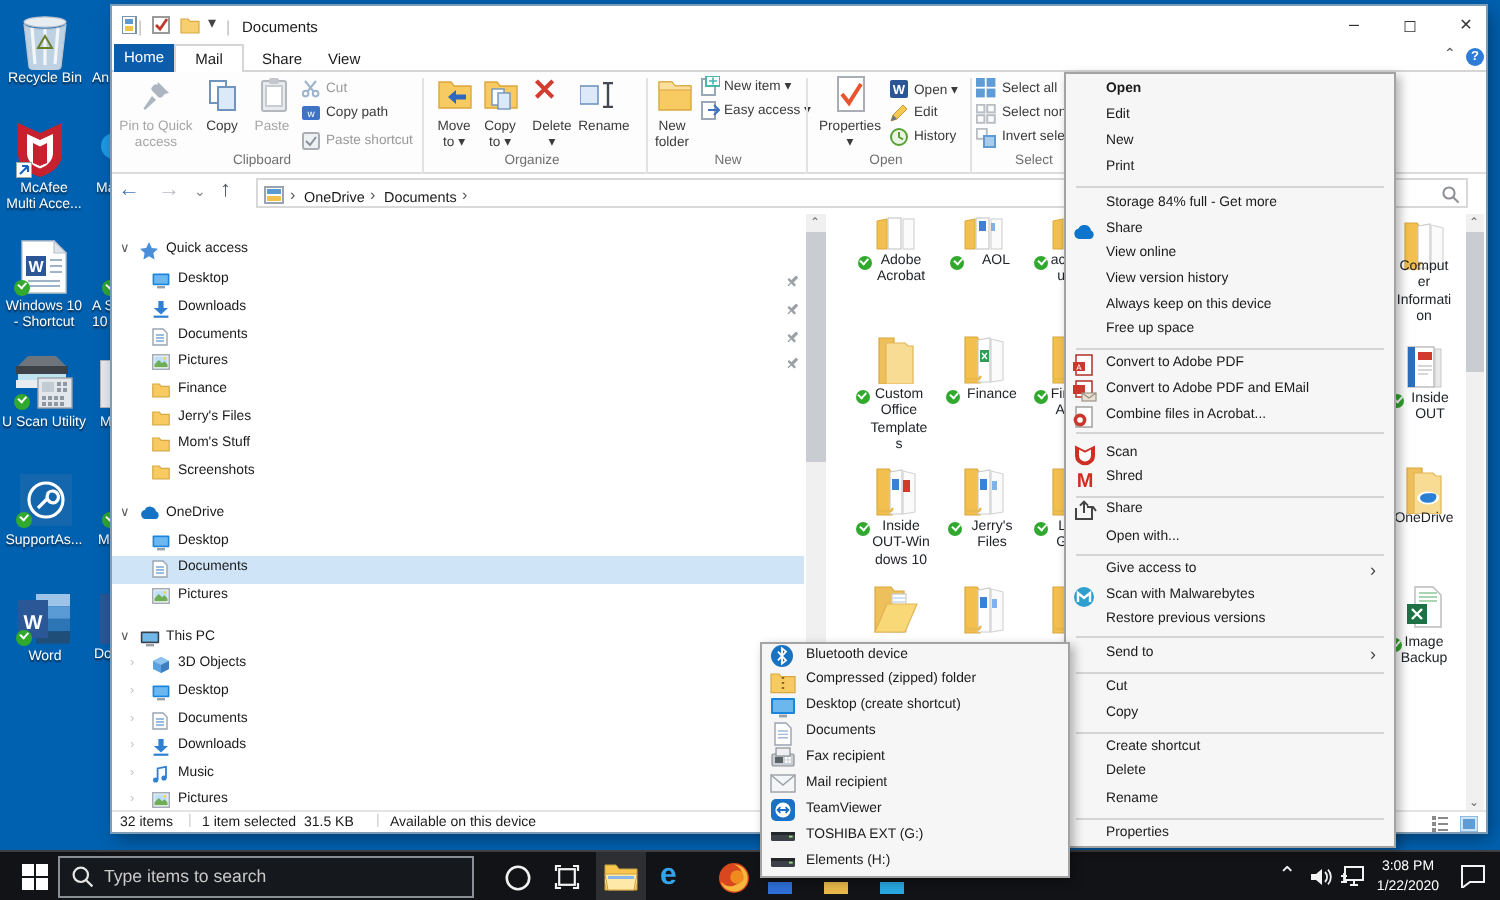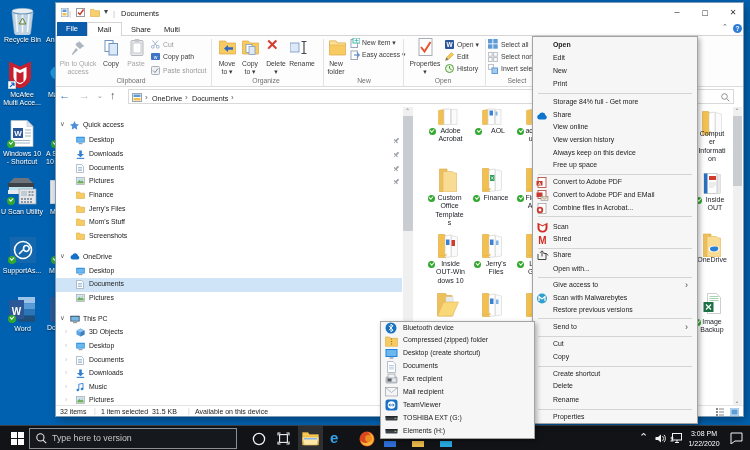--- a/index.html
+++ b/index.html
@@ -126,24 +126,24 @@
       <path d="M0.5 1.5 h3.5 l1 1.2 h4.5 v5.8 h-9 z" fill="#f7cf6e" stroke="#d8a943" stroke-width=".6"></path>
     </svg>
   <div class="t" style="left:48px;top:4px;color:#444;font-size:8px">▾</div>
   <div class="t" style="left:57px;top:6px;color:#bbb;font-size:8px">|</div>
   <div class="t" style="left:65px;top:5.5px;color:#1a1a1a;font-size:7.5px">Documents</div>
   <div class="t" style="left:612px;top:4px;width:18px;text-align:center;color:#333;font-size:9px">–</div>
   <div class="t" style="left:640px;top:5.5px;width:18px;text-align:center;color:#333;font-size:7.5px">☐</div>
   <div class="t" style="left:668px;top:5px;width:18px;text-align:center;color:#333;font-size:8px">✕</div>
 
   <div class="a" style="left:0;top:18px;width:687px;height:15px;background:#fff;border-bottom:1px solid #d5d5d5"></div>
-  <div class="a" style="left:1px;top:19px;width:30px;height:14px;background:#0b5dab;color:#fff;font-size:7.5px;text-align:center;line-height:14px">File</div>
+  <div class="a" style="left:1px;top:19px;width:30px;height:14px;background:#0b5dab;color:#fff;font-size:7.5px;text-align:center;line-height:14px">Home</div>
   <div class="a" style="left:31px;top:19px;width:35px;height:15px;background:#fff;border:1px solid #d5d5d5;border-bottom:none;color:#1a1a1a;font-size:7.5px;text-align:center;line-height:14px">Mail</div>
   <div class="t" style="left:75px;top:22px;font-size:7.5px;color:#1a1a1a">Share</div>
-  <div class="t" style="left:108px;top:22px;font-size:7.5px;color:#1a1a1a">Multi</div>
+  <div class="t" style="left:108px;top:22px;font-size:7.5px;color:#1a1a1a">View</div>
   <div class="t" style="left:666px;top:20px;font-size:7px;color:#555">⌃</div>
   <div class="a" style="left:677px;top:20.5px;width:9px;height:9px;border-radius:50%;background:#2f7cd6;color:#fff;font-size:6.5px;text-align:center;line-height:9px;font-weight:bold">?</div>
 
   <div class="a" id="ribbon" style="left:0;top:33px;width:687px;height:50.5px;background:#fdfdfe;border-bottom:1px solid #dcdcdc">
     <svg class="a" style="left:14px;top:4px" width="16" height="16" viewBox="0 0 16 16">
         <g fill="#adb6c0">
           <path d="M9 1 l5.5 5.5 -2.8 .6 -3.3 -3.3 z"></path>
           <rect x="5.5" y="3.5" width="7" height="4" rx="1.5" transform="rotate(45 9 5.5)"></rect>
           <path d="M6 8 l2 2 -5.5 5 -.8-.8 z"></path>
         </g>
@@ -758,21 +758,21 @@
         <rect x="7" y="0" width="6" height="6"></rect>
         <rect x="0" y="7" width="6" height="6"></rect>
         <rect x="7" y="7" width="6" height="6"></rect>
       </g>
     </svg>
   <div class="a" style="left:29px;top:2px;width:208px;height:21px;background:#15181c;border:1px solid #8a8f95"></div>
   <svg class="a" style="left:36px;top:7px" width="11" height="11" viewBox="0 0 11 11">
       <circle cx="4.4" cy="4.4" r="3.6" fill="none" stroke="#e6e6e6" stroke-width="1.1"></circle>
       <path d="M7.1 7.1 L10.2 10.2" stroke="#e6e6e6" stroke-width="1.1"></path>
     </svg>
-  <div class="t" style="left:52px;top:6.5px;font-size:8.8px;color:#c9c9c9">Type here to version</div>
+  <div class="t" style="left:52px;top:6.5px;font-size:8.8px;color:#c9c9c9">Type items to search</div>
   <svg class="a" style="left:252px;top:6px" width="14" height="14" viewBox="0 0 14 14">
       <circle cx="7" cy="7" r="5.6" fill="none" stroke="#f2f2f2" stroke-width="1.3"></circle>
     </svg>
   <svg class="a" style="left:277px;top:6px" width="13" height="13" viewBox="0 0 13 13">
       <rect x="2.6" y="2.6" width="7.8" height="7.8" fill="none" stroke="#f2f2f2" stroke-width="1.1"></rect>
       <path d="M1 3.5 V1 h2.5 M9.5 1 H12 v2.5 M12 9.5 V12 H9.5 M3.5 12 H1 V9.5" stroke="#f2f2f2" stroke-width="1.1" fill="none"></path>
     </svg>
   <div class="a" style="left:298px;top:0px;width:25px;height:25px;background:rgba(255,255,255,.12)"></div>
   <svg class="a" style="left:302px;top:5px" width="17" height="15" viewBox="0 0 17 15">
       <path d="M0.5 1.5 h5.5 l1.5 2 h9 v10.5 h-16 z" fill="#f7c64e" stroke="#caa043" stroke-width=".5"></path>

